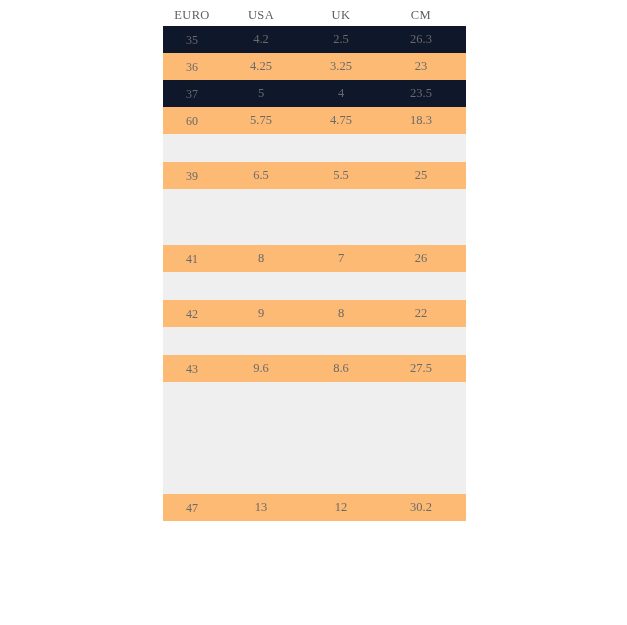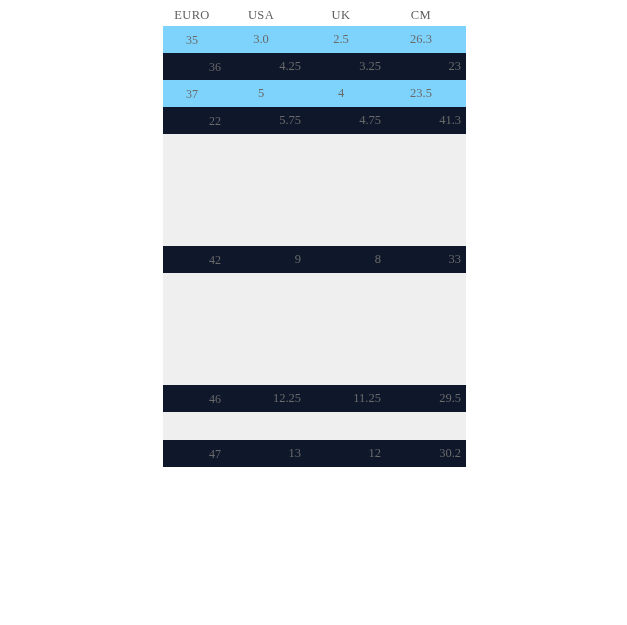--- a/index.html
+++ b/index.html
@@ -63,22 +63,22 @@
 
   #size-chart thead th.cut-col {
     overflow: hidden;
     text-align: left;
     color: #d8d8d8;
     font-size: 11px;
   }
 
   #size-chart tbody tr { height: 27px; }
 
-  #size-chart tbody tr.striped td { background: #7dd3fc; }
-  #size-chart tbody tr.plain   td { background: #0f172a; text-align: right; }
+  #size-chart tbody tr.striped td { background: #0f172a; }
+  #size-chart tbody tr.plain   td { background: #fdba74; }
 
   
   #size-chart tbody tr.spacer { height: 28px; }
   #size-chart tbody tr.spacer td { background: #efefef; }
 
   #size-chart td.euro-cell { font-size: 12px; }
 </style>
 </head>
 <body>
 
@@ -97,114 +97,128 @@
         <th>EURO</th>
         <th>USA</th>
         <th>UK</th>
         <th>CM</th>
         <th class="cut-col"></th>
       </tr>
     </thead>
     <tbody id="size-chart-body">
         <tr class="striped">
           <td class="euro-cell">35</td>
-          <td>3.0</td>
+          <td>4.2</td>
           <td>2.5</td>
           <td>26.3</td>
           <td>&nbsp;</td>
         </tr>
         <tr class="plain">
           <td class="euro-cell">36</td>
           <td>4.25</td>
           <td>3.25</td>
           <td>23</td>
           <td>&nbsp;</td>
         </tr>
         <tr class="striped">
           <td class="euro-cell">37</td>
           <td>5</td>
           <td>4</td>
           <td>23.5</td>
           <td>&nbsp;</td>
         </tr>
         <tr class="plain">
-          <td class="euro-cell">22</td>
+          <td class="euro-cell">60</td>
           <td>5.75</td>
           <td>4.75</td>
-          <td>41.3</td>
-          <td>&nbsp;</td>
-        </tr>
-        <tr class="spacer">
-          <td>&nbsp;</td>
-          <td>&nbsp;</td>
-          <td>&nbsp;</td>
-          <td>&nbsp;</td>
-          <td>&nbsp;</td>
-        </tr>
-        <tr class="spacer">
-          <td>&nbsp;</td>
-          <td>&nbsp;</td>
-          <td>&nbsp;</td>
-          <td>&nbsp;</td>
-          <td>&nbsp;</td>
-        </tr>
-        <tr class="spacer">
-          <td>&nbsp;</td>
-          <td>&nbsp;</td>
-          <td>&nbsp;</td>
-          <td>&nbsp;</td>
+          <td>18.3</td>
+          <td>&nbsp;</td>
+        </tr>
+        <tr class="spacer">
+          <td>&nbsp;</td>
+          <td>&nbsp;</td>
+          <td>&nbsp;</td>
+          <td>&nbsp;</td>
+          <td>&nbsp;</td>
+        </tr>
+        <tr class="plain">
+          <td class="euro-cell">39</td>
+          <td>6.5</td>
+          <td>5.5</td>
+          <td>25</td>
+          <td>&nbsp;</td>
+        </tr>
+        <tr class="spacer">
+          <td>&nbsp;</td>
+          <td>&nbsp;</td>
+          <td>&nbsp;</td>
+          <td>&nbsp;</td>
+          <td>&nbsp;</td>
+        </tr>
+        <tr class="spacer">
+          <td>&nbsp;</td>
+          <td>&nbsp;</td>
+          <td>&nbsp;</td>
+          <td>&nbsp;</td>
+          <td>&nbsp;</td>
+        </tr>
+        <tr class="plain">
+          <td class="euro-cell">41</td>
+          <td>8</td>
+          <td>7</td>
+          <td>26</td>
           <td>&nbsp;</td>
         </tr>
         <tr class="spacer">
           <td>&nbsp;</td>
           <td>&nbsp;</td>
           <td>&nbsp;</td>
           <td>&nbsp;</td>
           <td>&nbsp;</td>
         </tr>
         <tr class="plain">
           <td class="euro-cell">42</td>
           <td>9</td>
           <td>8</td>
-          <td>33</td>
-          <td>&nbsp;</td>
-        </tr>
-        <tr class="spacer">
-          <td>&nbsp;</td>
-          <td>&nbsp;</td>
-          <td>&nbsp;</td>
-          <td>&nbsp;</td>
-          <td>&nbsp;</td>
-        </tr>
-        <tr class="spacer">
-          <td>&nbsp;</td>
-          <td>&nbsp;</td>
-          <td>&nbsp;</td>
-          <td>&nbsp;</td>
-          <td>&nbsp;</td>
-        </tr>
-        <tr class="spacer">
-          <td>&nbsp;</td>
-          <td>&nbsp;</td>
-          <td>&nbsp;</td>
-          <td>&nbsp;</td>
-          <td>&nbsp;</td>
-        </tr>
-        <tr class="spacer">
-          <td>&nbsp;</td>
-          <td>&nbsp;</td>
-          <td>&nbsp;</td>
-          <td>&nbsp;</td>
-          <td>&nbsp;</td>
-        </tr>
-        <tr class="plain">
-          <td class="euro-cell">46</td>
-          <td>12.25</td>
-          <td>11.25</td>
-          <td>29.5</td>
+          <td>22</td>
+          <td>&nbsp;</td>
+        </tr>
+        <tr class="spacer">
+          <td>&nbsp;</td>
+          <td>&nbsp;</td>
+          <td>&nbsp;</td>
+          <td>&nbsp;</td>
+          <td>&nbsp;</td>
+        </tr>
+        <tr class="plain">
+          <td class="euro-cell">43</td>
+          <td>9.6</td>
+          <td>8.6</td>
+          <td>27.5</td>
+          <td>&nbsp;</td>
+        </tr>
+        <tr class="spacer">
+          <td>&nbsp;</td>
+          <td>&nbsp;</td>
+          <td>&nbsp;</td>
+          <td>&nbsp;</td>
+          <td>&nbsp;</td>
+        </tr>
+        <tr class="spacer">
+          <td>&nbsp;</td>
+          <td>&nbsp;</td>
+          <td>&nbsp;</td>
+          <td>&nbsp;</td>
+          <td>&nbsp;</td>
+        </tr>
+        <tr class="spacer">
+          <td>&nbsp;</td>
+          <td>&nbsp;</td>
+          <td>&nbsp;</td>
+          <td>&nbsp;</td>
           <td>&nbsp;</td>
         </tr>
         <tr class="spacer">
           <td>&nbsp;</td>
           <td>&nbsp;</td>
           <td>&nbsp;</td>
           <td>&nbsp;</td>
           <td>&nbsp;</td>
         </tr>
         <tr class="plain">

